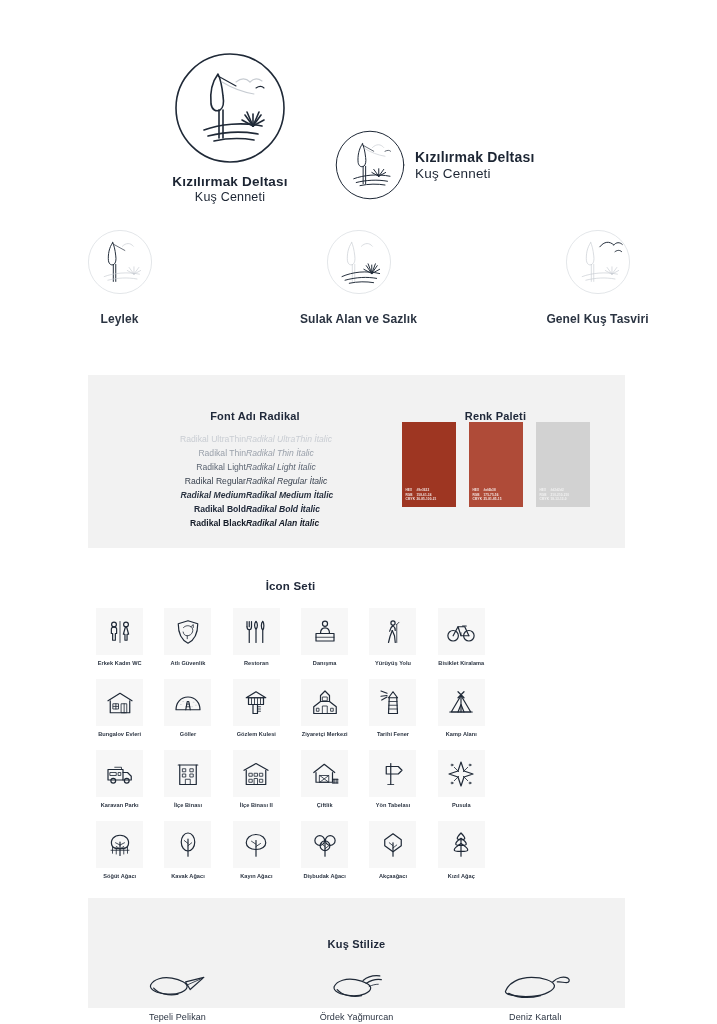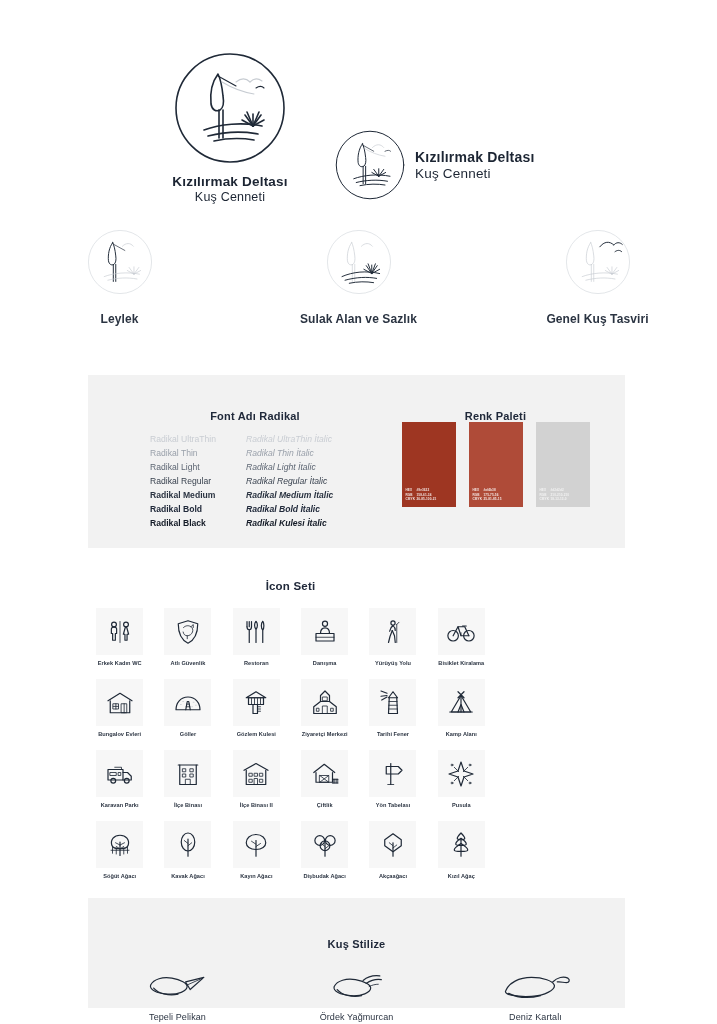--- a/index.html
+++ b/index.html
@@ -47,28 +47,28 @@
   .sec-title {
     text-align: center; font-size: 11px; font-weight: bold;
     color: #20293a; letter-spacing: .2px;
   }
 
   
   .type-col { position: absolute; left: 62px; top: 35px; width: 210px; }
   .type-col .sec-title { margin-bottom: 11px; }
   .font-rows { font-size: 8.6px; line-height: 1.62; }
   .font-row { display: flex; }
-  .font-row span { display: block; }
+  .font-row span { display: block; text-align: right; }
   .font-row .up { width: 96px; }
   .font-row .it { font-style: italic; }
   .w-ultrathin { color: #c9cdd3; font-weight: normal; }
   .w-thin      { color: #9aa1ab; font-weight: normal; }
   .w-light     { color: #5d6673; font-weight: normal; }
   .w-regular   { color: #39424f; font-weight: normal; }
-  .w-medium    { color: #2b3442; font-weight: 600; }
+  .w-medium    { color: #2b3442; font-weight: 600; font-style: italic; }
   .w-bold      { color: #20293a; font-weight: bold; }
   .w-black     { color: #141b27; font-weight: 900; }
 
   
   .palette-col { position: absolute; left: 300px; top: 35px; width: 215px; }
   .palette-col .sec-title { }
   .swatches { display: flex; justify-content: center; gap: 13px; }
   .swatch {
     width: 54px; height: 85px; position: relative;
   }
@@ -275,21 +275,21 @@
         <div class="font-row">
           <span class="up w-medium">Radikal Medium</span>
           <span class="it w-medium">Radikal Medium İtalic</span>
         </div>
         <div class="font-row">
           <span class="up w-bold">Radikal Bold</span>
           <span class="it w-bold">Radikal Bold İtalic</span>
         </div>
         <div class="font-row">
           <span class="up w-black">Radikal Black</span>
-          <span class="it w-black">Radikal Kulesi İtalic</span>
+          <span class="it w-black">Radikal Alan İtalic</span>
         </div>
       </div>
     </div>
 
     <div class="palette-col">
       <div class="sec-title">Renk Paleti</div>
       <div class="swatches">
         <div class="swatch dark" style="background:#9E3622">
           <div class="info">
             <div><span class="k">HEX</span><span>#9e3622</span></div>

